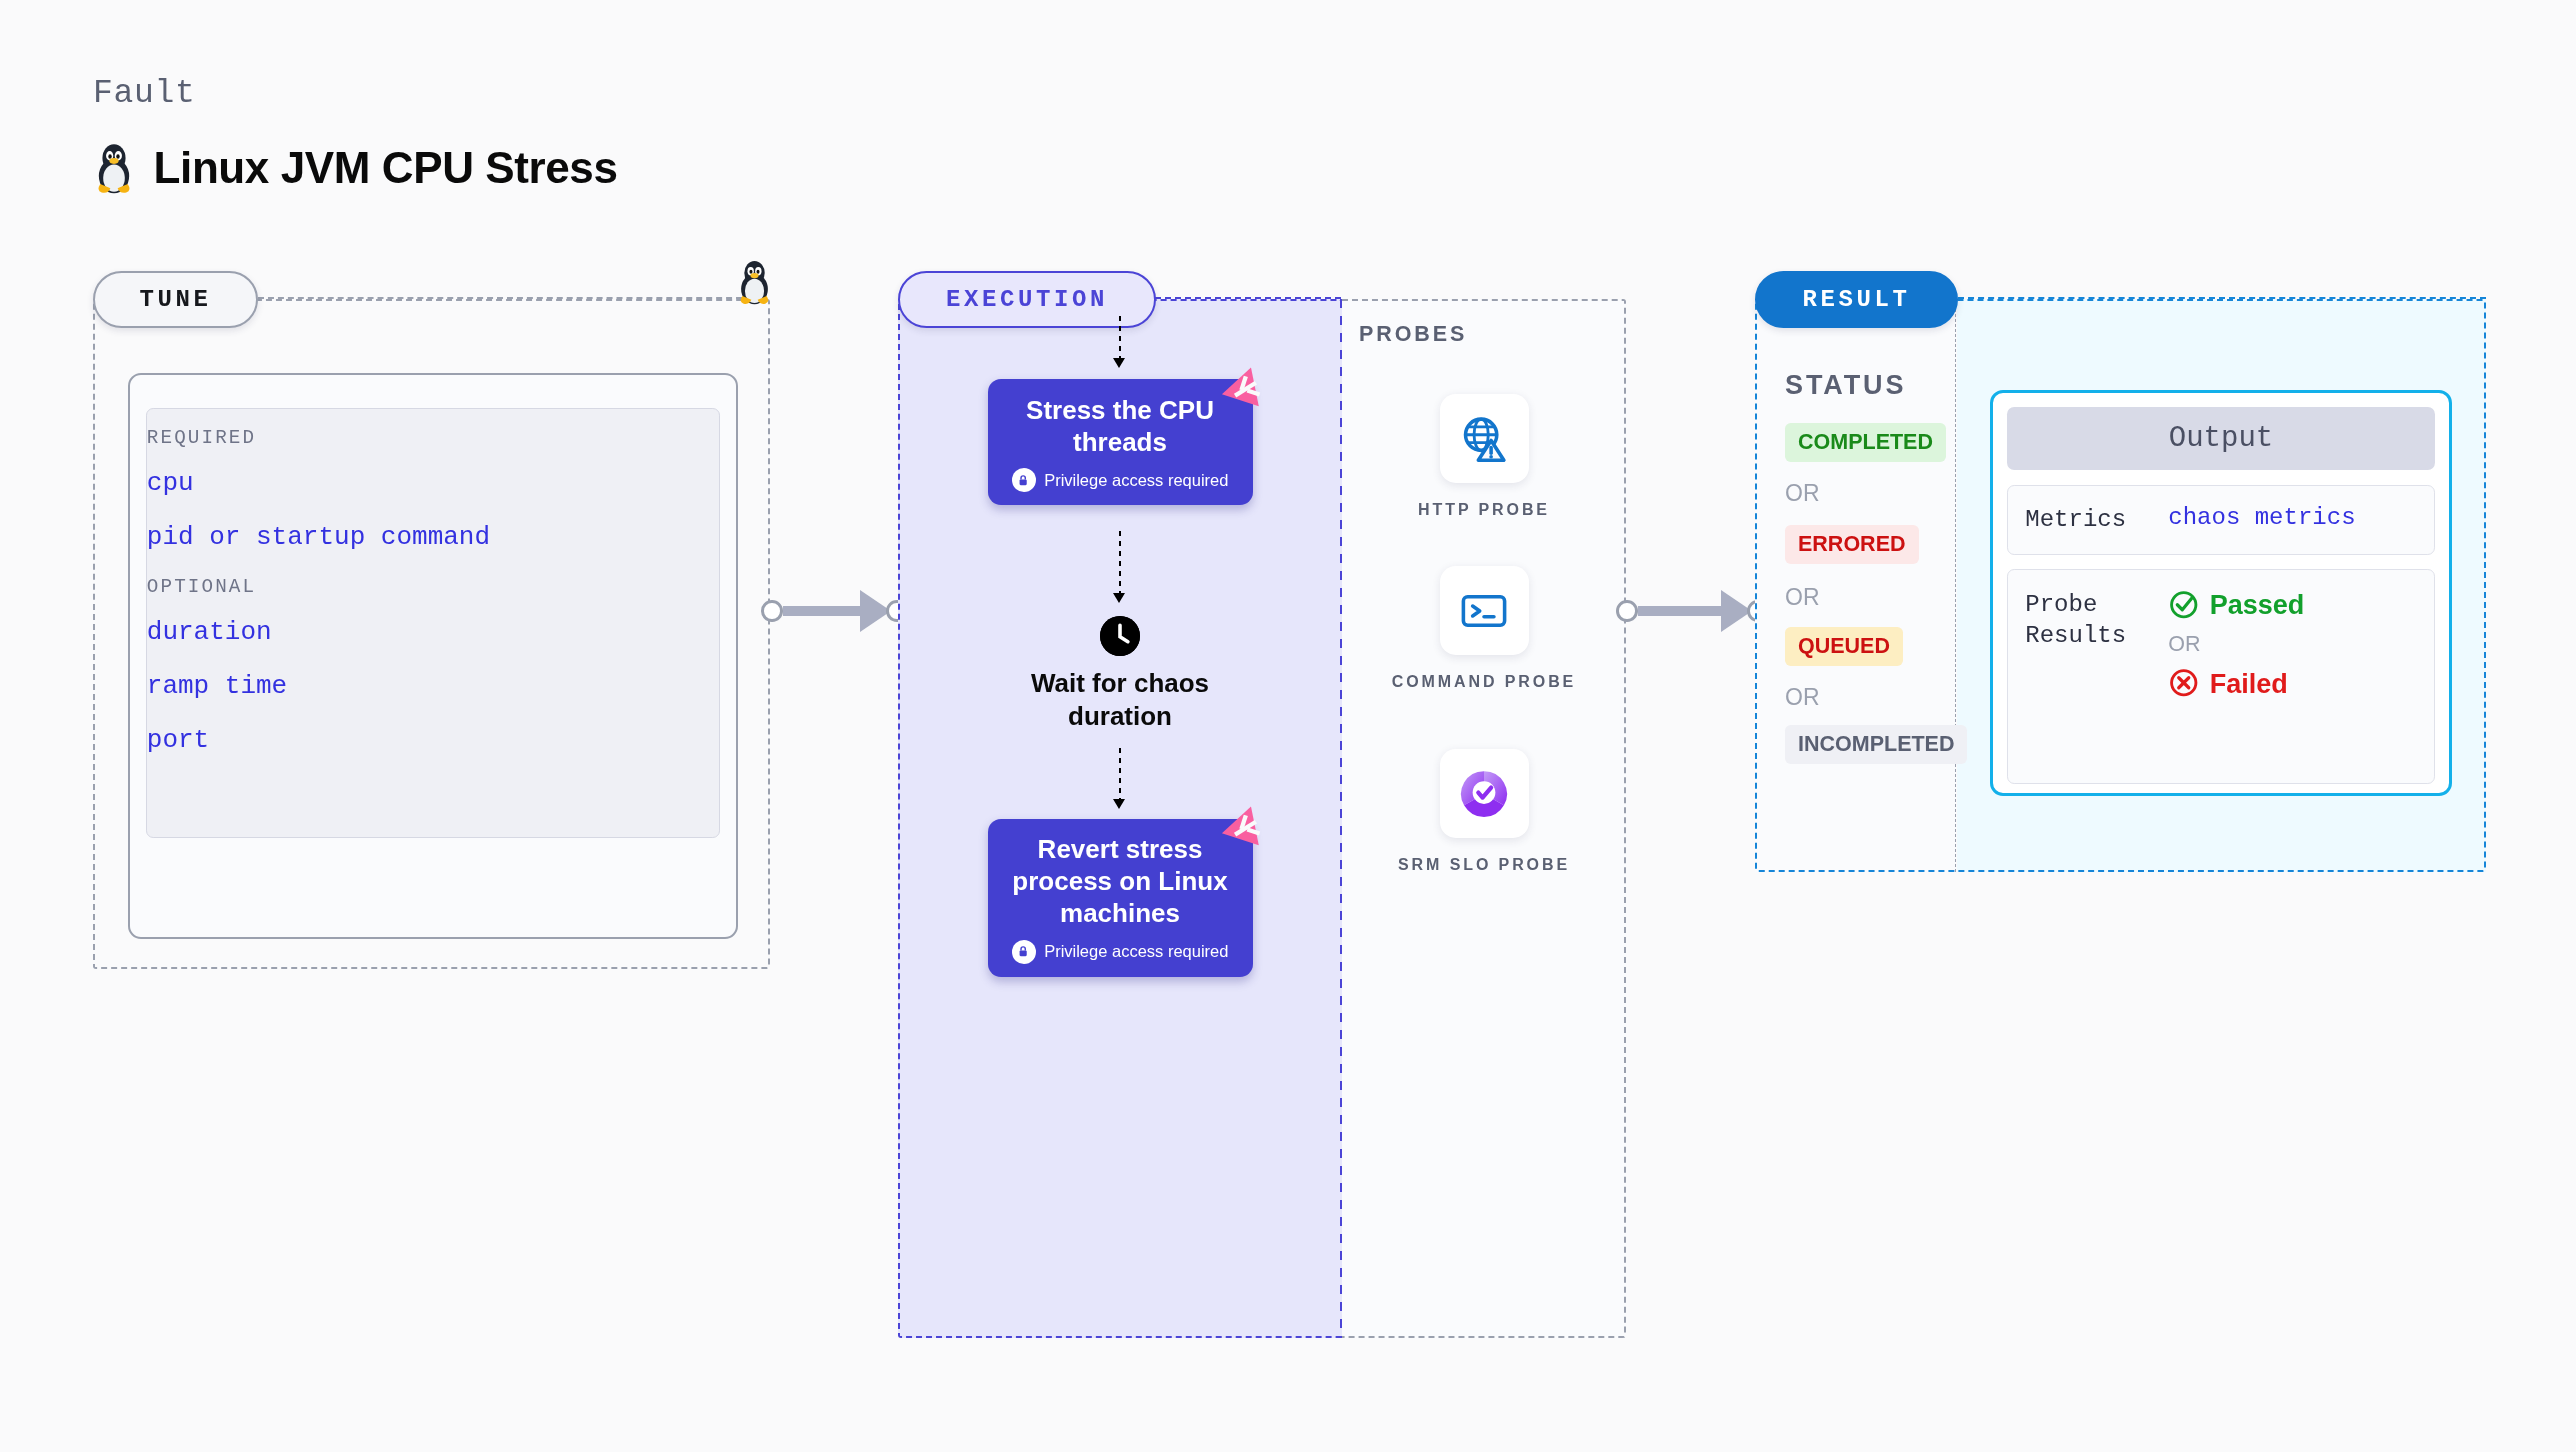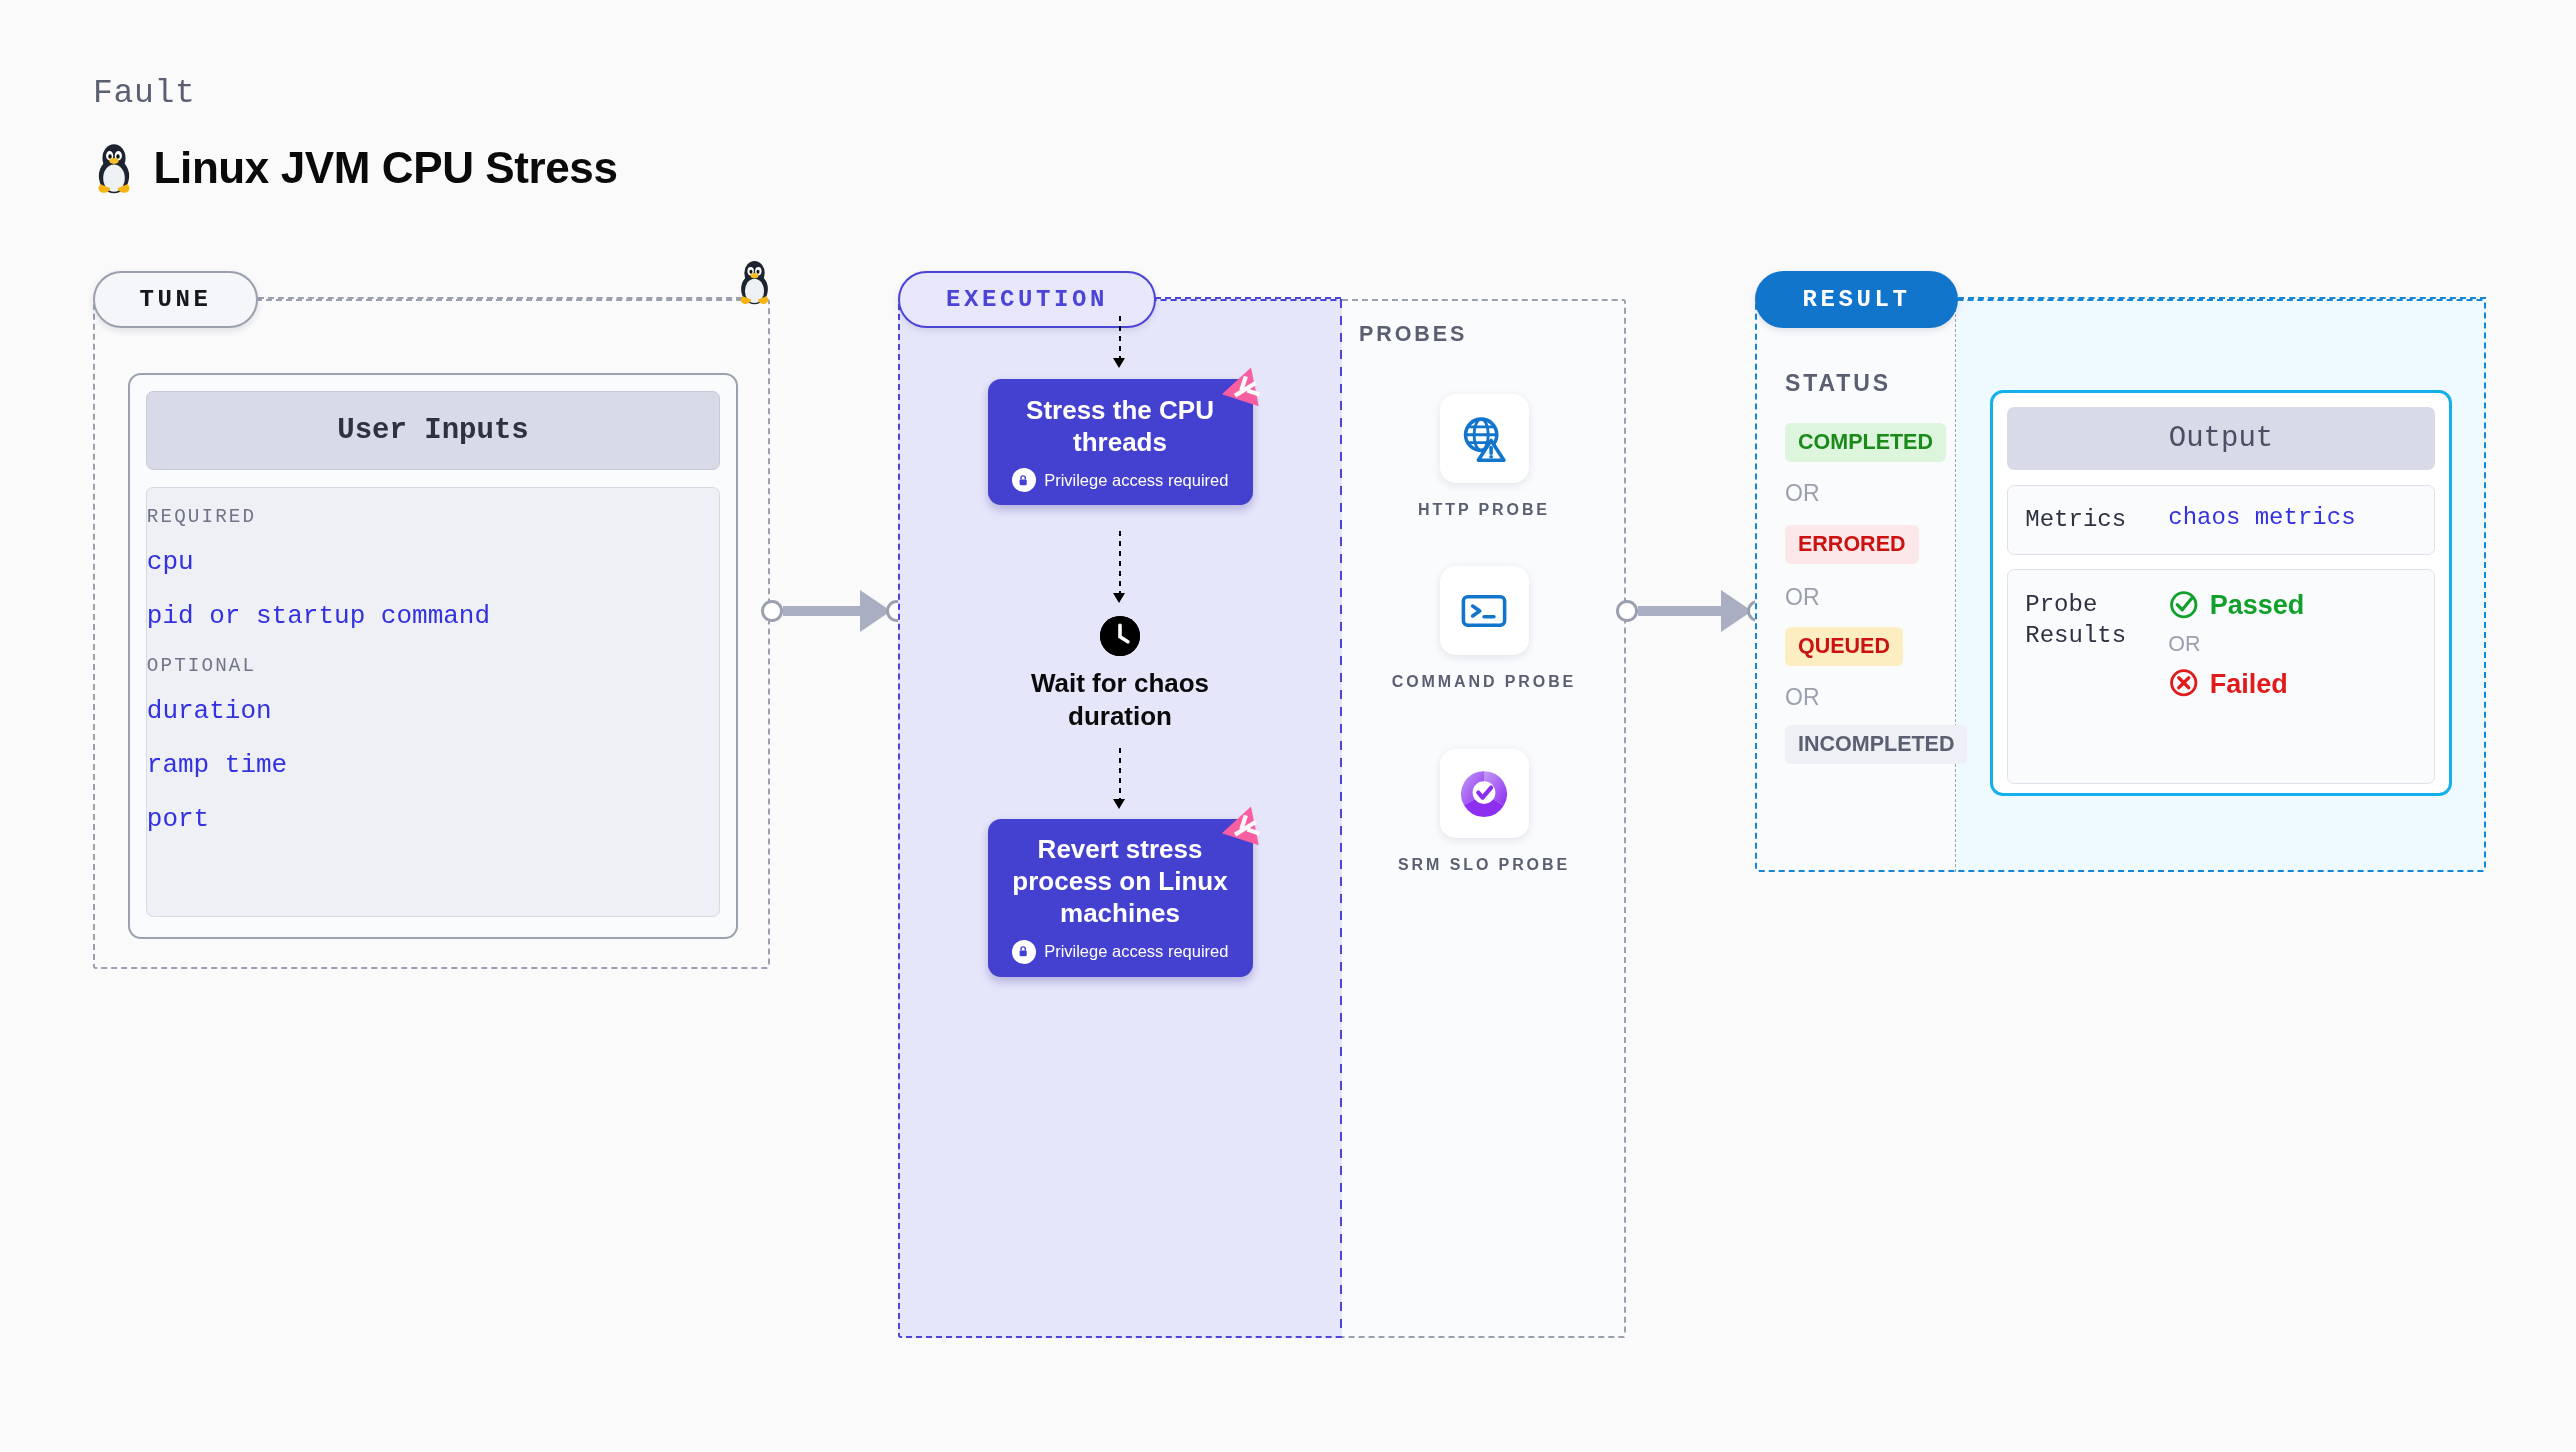--- a/index.html
+++ b/index.html
@@ -170,21 +170,21 @@
     display:flex;align-items:center;justify-content:center;
   }
   .probe-label{
     margin-top:15.8px;font-size:16px;font-weight:bold;color:#5a6072;
     letter-spacing:2.9px;text-align:center;line-height:1.35;
   }
 
   
   #status-title{
     position:absolute;left:1785px;top:370px;
-    font-size:23px;font-weight:bold;color:#5a6072;letter-spacing:2.9px;
+    font-size:27px;font-weight:bold;color:#5a6072;letter-spacing:2.9px;
   }
   .status-badge{
     position:absolute;left:1785px;display:inline-block;
     padding:7.2px 13px;border-radius:5.7px;font-size:21.5px;font-weight:bold;
   }
   .or-text{
     position:absolute;left:1785px;font-size:23px;color:#9aa0ae;
   }
 
   
@@ -264,21 +264,20 @@
     <ellipse cx="35" cy="19" rx="5" ry="6.5" fill="#fff"></ellipse>
     <ellipse cx="23.5" cy="20" rx="2.4" ry="3.2" fill="#111"></ellipse>
     <ellipse cx="34.5" cy="20" rx="2.4" ry="3.2" fill="#111"></ellipse>
     <ellipse cx="29" cy="26" rx="6.5" ry="4" fill="#f8bf28"></ellipse>
     <path d="M10 58 q-6 9 2 12 q9 2 12 -6z" fill="#f6b312"></path>
     <path d="M48 58 q6 9 -2 12 q-9 2 -12 -6z" fill="#f6b312"></path>
   </svg>
 </div>
 
 <div id="user-inputs-card">
-  <div id="user-inputs-header">User Inputs</div>
   <div id="tunable-box">
     <div id="tunable-list">
       <div class="grp-label">REQUIRED</div>
       <div class="tunable-item">cpu</div>
       <div class="tunable-item">pid or startup command</div>
       <div class="grp-label">OPTIONAL</div>
       <div class="tunable-item">duration</div>
       <div class="tunable-item">ramp time</div>
       <div class="tunable-item">port</div>
     </div>

